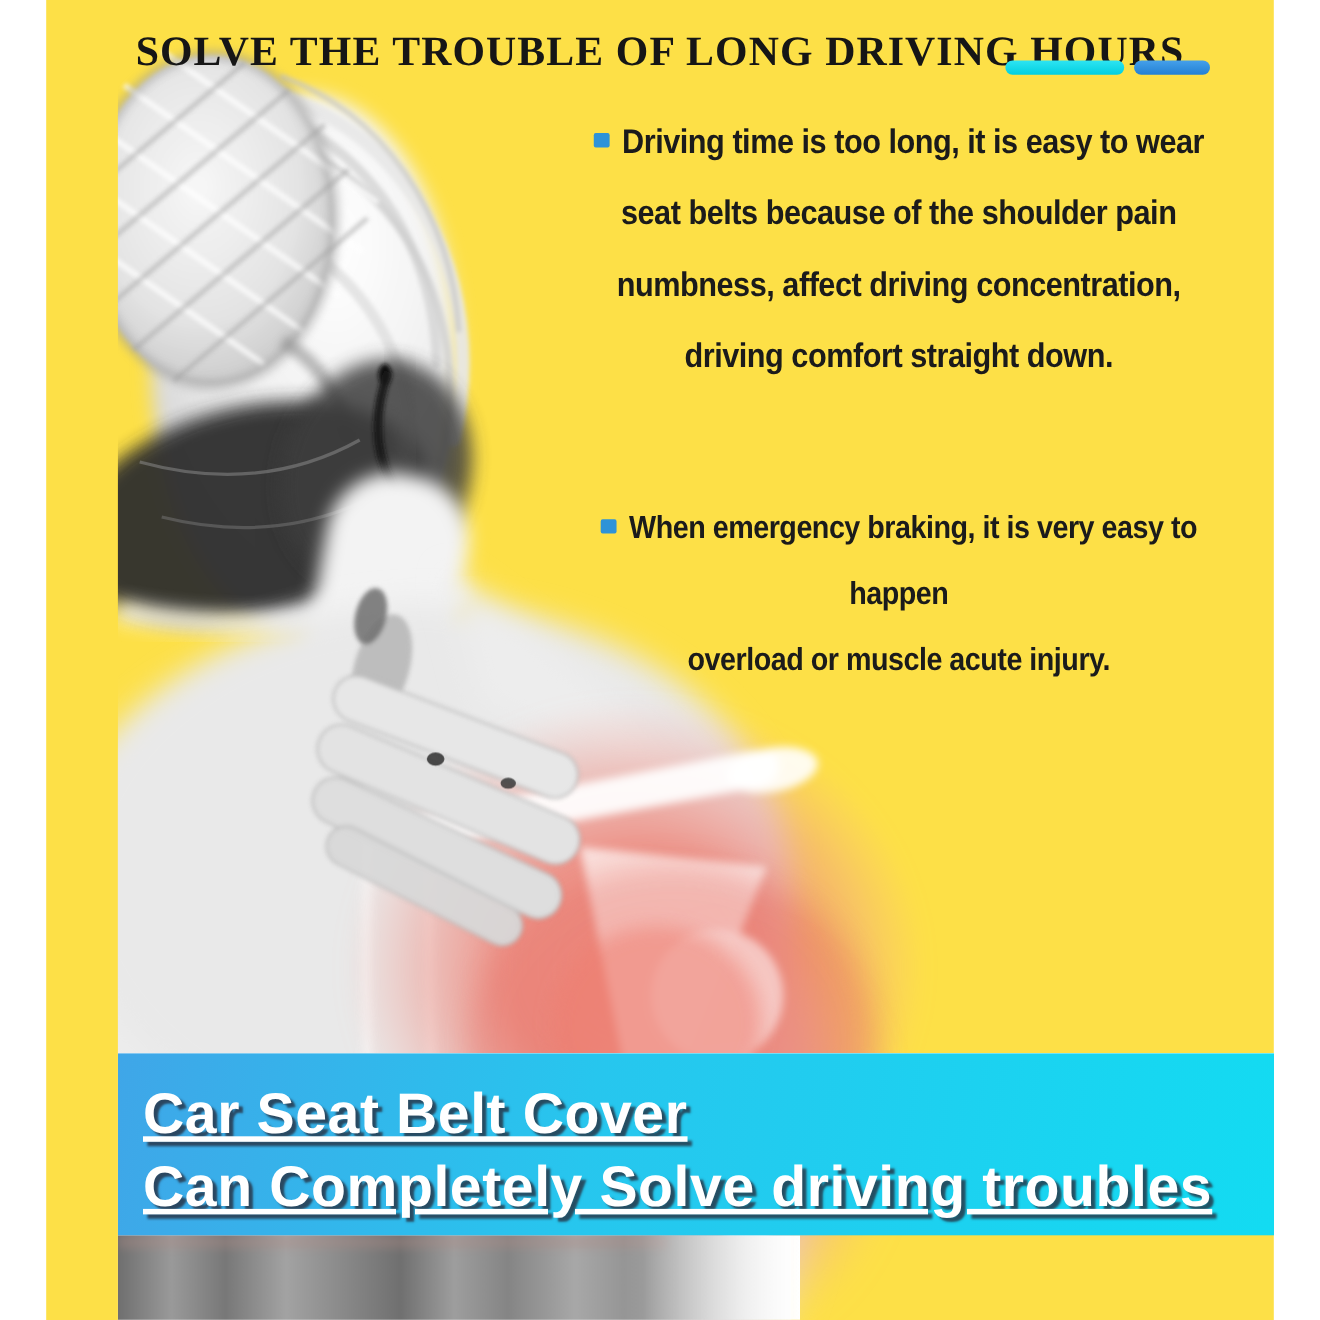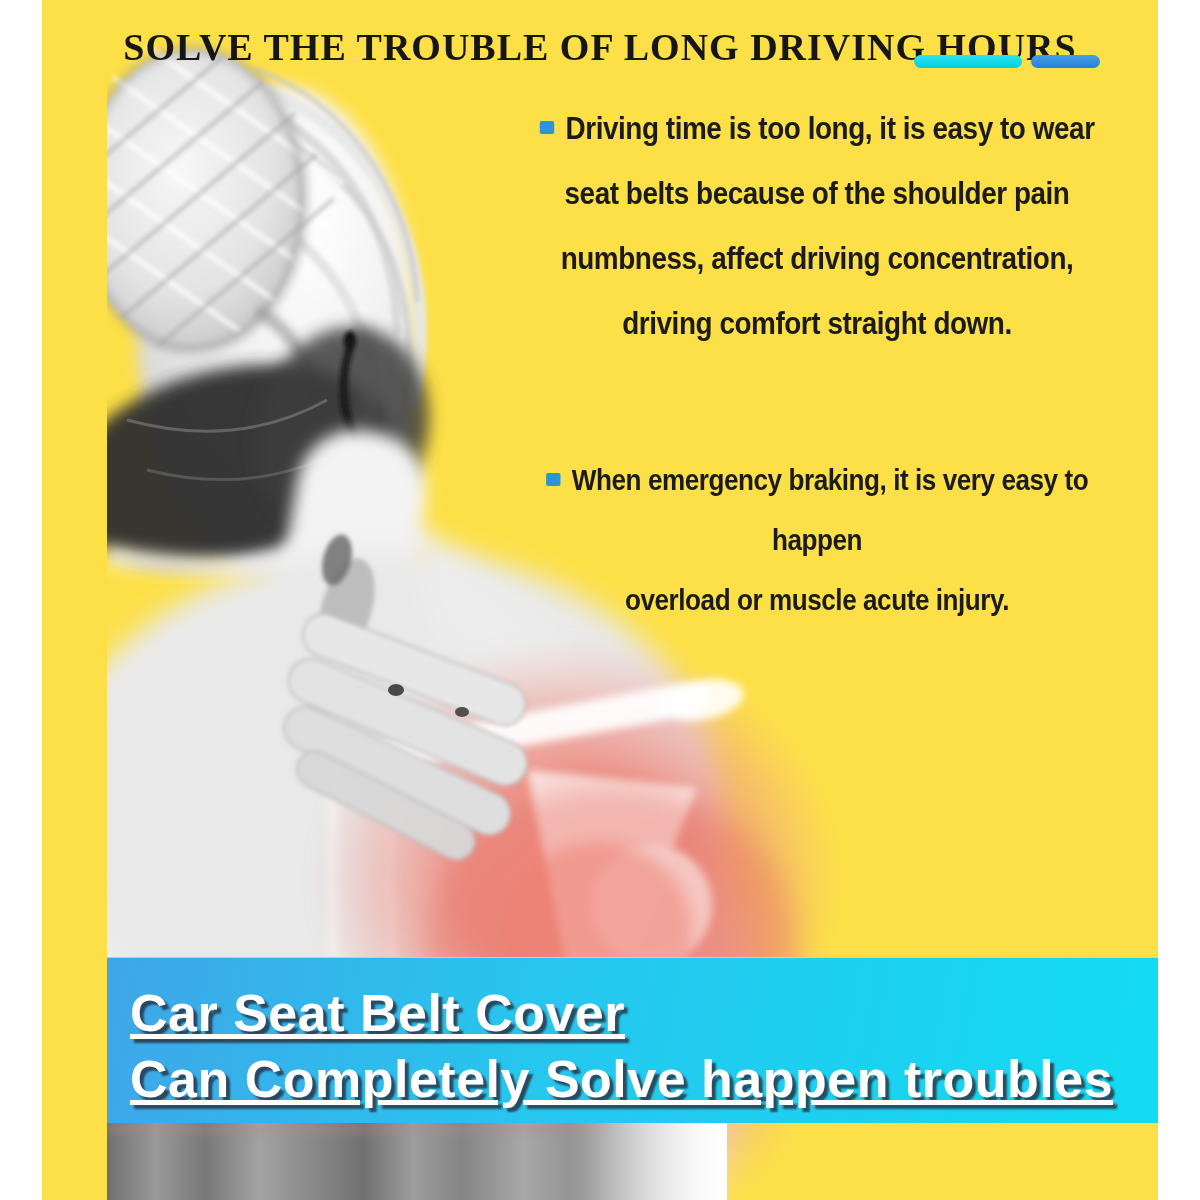--- a/index.html
+++ b/index.html
@@ -232,16 +232,16 @@
 
   <div class="bullet-block" id="bullet2">
     <div class="line">
       <span class="marker" style="background: rgb(46, 147, 216);"></span><span>When emergency braking, it is very easy to happen</span>
     </div>
     <div class="line">overload or muscle acute injury.</div>
   </div>
 
   <div class="banner">
     <div class="bline l1">Car Seat Belt Cover</div>
-    <div class="bline l2">Can Completely Solve happen troubles</div>
+    <div class="bline l2">Can Completely Solve driving troubles</div>
   </div>
 
 </div>
 
 </body></html>

